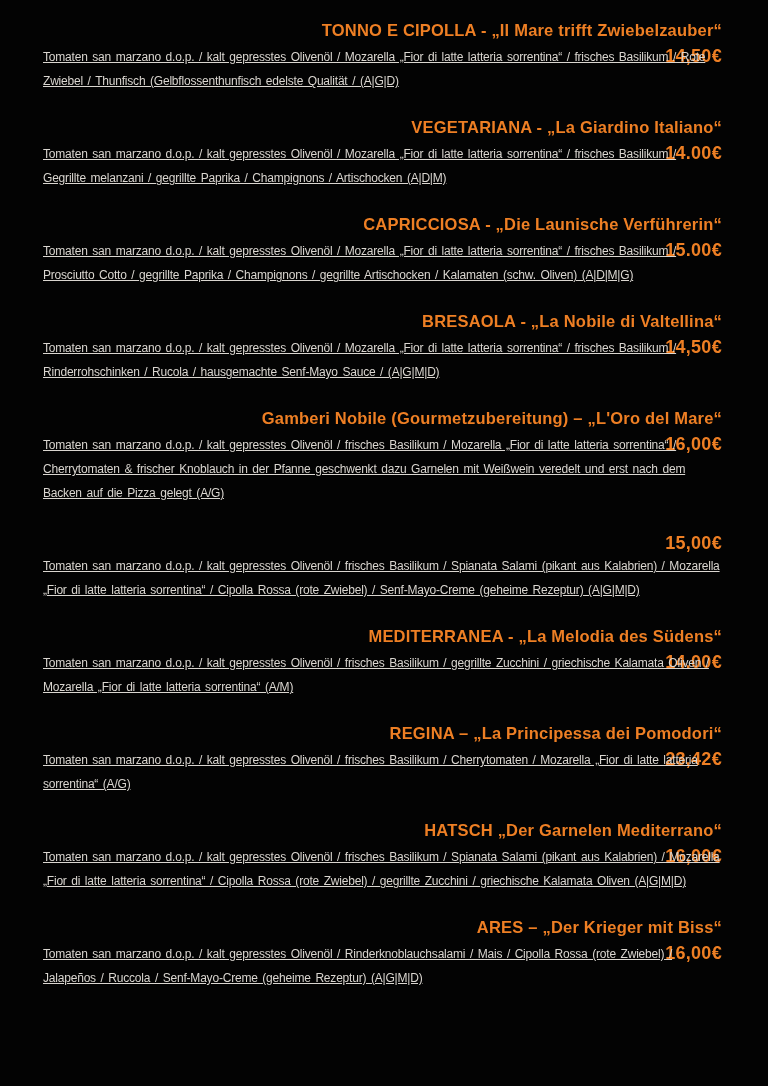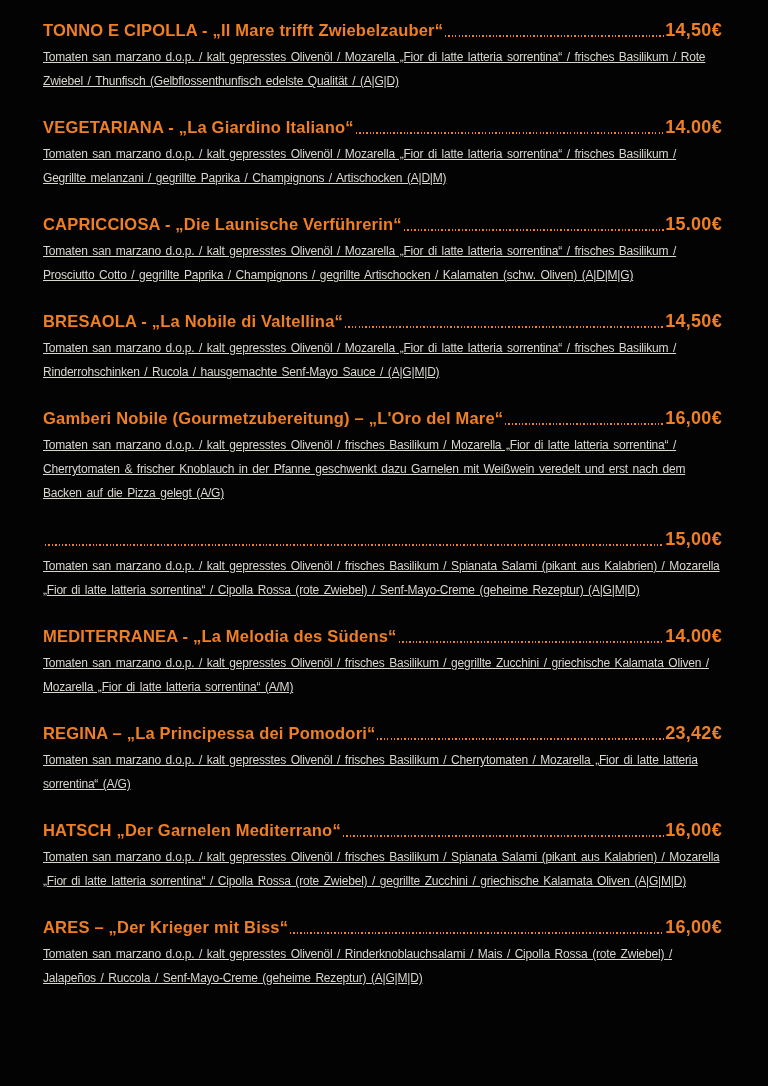--- a/index.html
+++ b/index.html
@@ -20,20 +20,21 @@
     width: 768px;
     height: 1086px;
     padding: 19px 46px 0 43px;
     overflow: hidden;
   }
   .item { margin: 0 0 23px 0; }
   .head {
     display: flex;
     align-items: flex-end;
     height: 22px;
+    flex-direction: column;
   }
   .title {
     color: var(--accent);
     font-size: 16.5px;
     line-height: 22px;
     font-weight: 600;
     letter-spacing: 0.2px;
     white-space: nowrap;
   }
   .leader {

